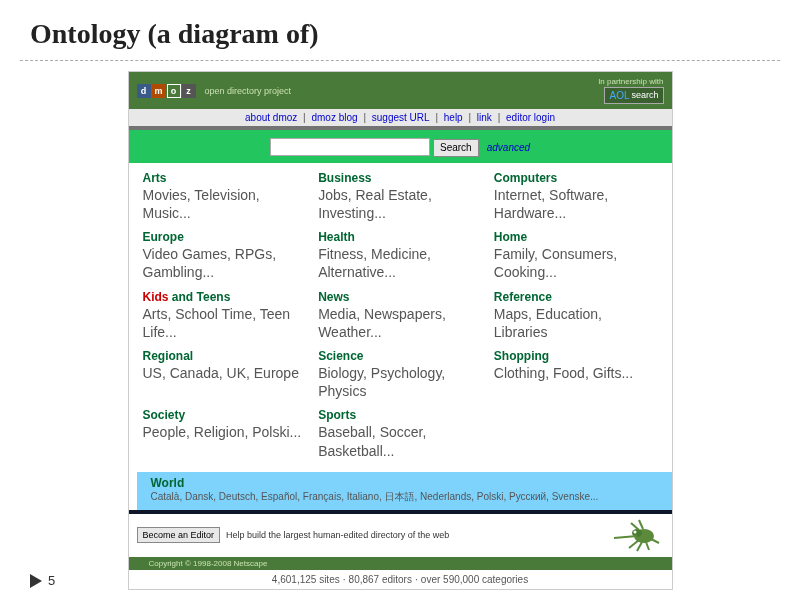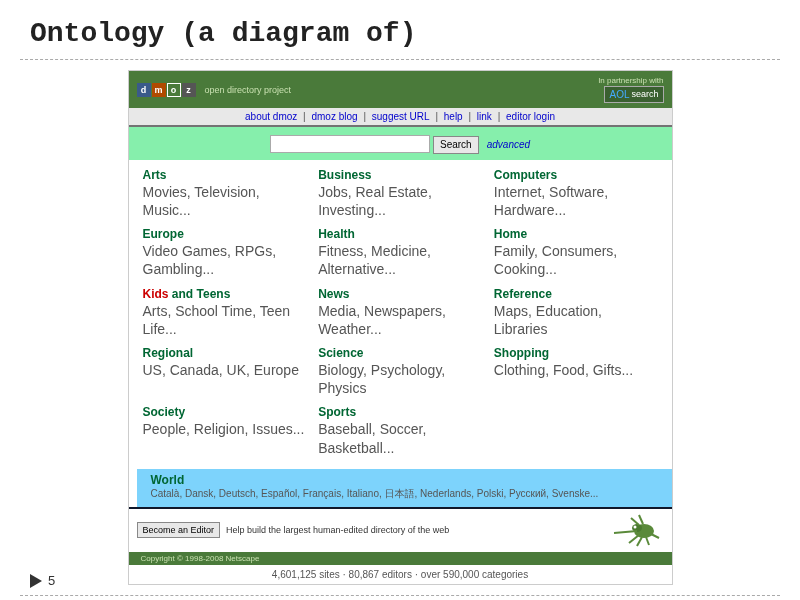--- a/index.html
+++ b/index.html
@@ -11,21 +11,21 @@
       overflow: hidden;
       position: relative;
     }
 
     
     .page-title {
       font-size: 28px;
       font-weight: bold;
       color: #222;
       padding: 18px 30px 10px 30px;
-      font-family: Liberation Mono, monospace;
+      font-family: Liberation Serif, serif;
     }
 
     
     .dashed-line {
       border: none;
       border-top: 1px dashed #aaa;
       margin: 0 20px;
     }
 
     
@@ -94,37 +94,37 @@
       padding: 1px 4px;
       font-size: 9px;
       color: #fff;
       gap: 2px;
     }
     .aol-text { color: #4af; font-weight: normal; font-size: 10px; }
 
     
     .dmoz-nav {
       background: #e8e8e8;
-      border-bottom: 2px solid #737373;
+      border-bottom: 4px solid #737373;
       text-align: center;
       padding: 3px 0;
       font-size: 10px;
     }
     .dmoz-nav a {
       color: #00c;
       text-decoration: none;
       margin: 0 3px;
     }
     .dmoz-nav span { color: #555; }
 
     
     .dmoz-search {
       text-align: center;
       padding: 8px 0 6px 0;
-      background: #86efac;
+      background: #22c55e;
     }
     .dmoz-search input[type=text] {
       width: 160px;
       height: 18px;
       border: 1px solid #aaa;
       font-size: 11px;
       padding: 0 3px;
     }
     .dmoz-search button {
       height: 18px;
@@ -193,21 +193,21 @@
       color: #555;
       font-size: 10px;
       line-height: 1.4;
     }
 
     
     .dmoz-bottom {
       display: flex;
       align-items: center;
       background: #fff;
-      border-top: 2px solid #0f172a;
+      border-top: 4px solid #0f172a;
       padding: 4px 8px;
       gap: 6px;
     }
     .become-editor-btn {
       background: #e8e8e8;
       border: 1px solid #888;
       font-size: 9px;
       padding: 2px 5px;
       white-space: nowrap;
       cursor: pointer;
@@ -222,21 +222,21 @@
       height: 35px;
       position: relative;
       flex-shrink: 0;
     }
 
     
     .dmoz-copyright {
       background: #4a7a3a;
       color: #c8e0b0;
       font-size: 8px;
-      padding: 2px 12px;
+      padding: 2px 20px;
     }
 
     
     .dmoz-stats {
       text-align: center;
       font-size: 10px;
       color: #555;
       padding: 4px 0;
       background: #fff;
     }
@@ -371,21 +371,21 @@
       <span class="cat-subs">Biology, Psychology, Physics</span>
     </div>
 
     <div class="cat-block">
       <a href="#" class="cat-name">Shopping</a>
       <span class="cat-subs">Clothing, Food, Gifts...</span>
     </div>
 
     <div class="cat-block">
       <a href="#" class="cat-name">Society</a>
-      <span class="cat-subs">People, Religion, Issues...</span>
+      <span class="cat-subs">People, Religion, Polski...</span>
     </div>
 
     <div class="cat-block">
       <a href="#" class="cat-name">Sports</a>
       <span class="cat-subs">Baseball, Soccer, Basketball...</span>
     </div>
 
   </div>
 
   <div class="world-section">

